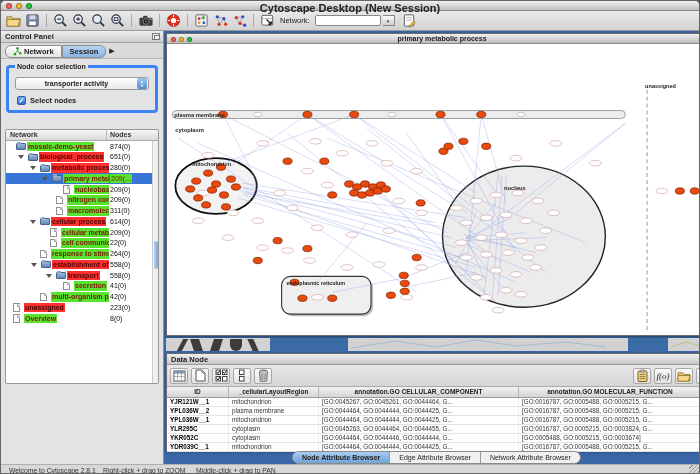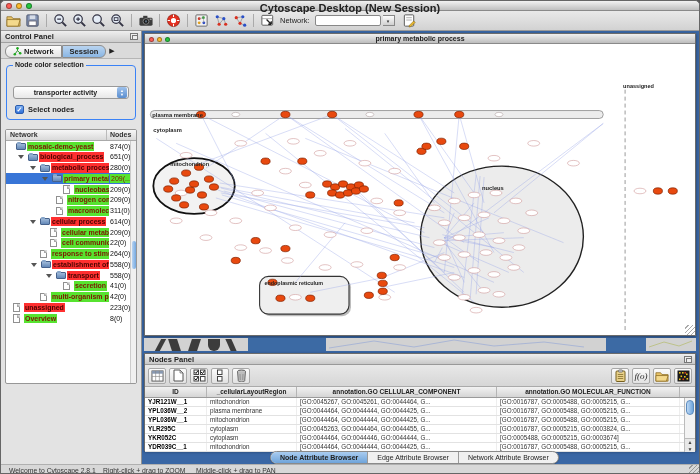--- a/index.html
+++ b/index.html
@@ -19,34 +19,34 @@
            display:flex;align-items:center;padding:0 4px;gap:2px;}
   .tbtn{width:17px;height:17px;display:flex;align-items:center;justify-content:center;}
   .tsep{width:1px;height:13px;background:#aaa;margin:0 3px;}
   .search-label{font-size:7.5px;color:#222;margin:0 3px 0 2px;}
   .search-box{width:66px;height:11px;background:#fff;border:1px solid #888;border-radius:2px;
               font-size:7px;padding:0 2px;}
   .dd-btn{width:12px;height:11px;border:1px solid #888;border-left:none;background:linear-gradient(#fdfdfd,#cfcfcf);
           font-size:5px;display:flex;align-items:center;justify-content:center;color:#333;}
   
   .main{position:relative;display:flex;height:433px;}
-  .cpanel{position:relative;width:141px;background:#e3e3e3;border-right:1px solid #909090;}
+  .cpanel{position:relative;width:163px;background:#e3e3e3;border-right:1px solid #909090;}
   .cp-head{height:12px;background:linear-gradient(#efefef,#cdcdcd);border-bottom:1px solid #a0a0a0;
            font-size:7.5px;font-weight:bold;color:#222;padding:1px 4px;position:relative;}
   .float-ico{position:absolute;right:3px;top:2px;width:8px;height:7px;border:1px solid #777;background:#eee;}
   .float-ico::after{content:"";position:absolute;left:1px;top:1px;width:4px;height:3px;border:1px solid #777;}
   .cp-tabs{height:16px;display:flex;align-items:center;padding:2px 2px 1px 4px;background:#dadada;
            border-bottom:1px solid #b5b5b5;}
   .cp-tab{height:13px;display:flex;align-items:center;gap:2px;font-size:7.5px;font-weight:bold;color:#222;
           padding:0 7px;border:1px solid #8d8d8d;background:linear-gradient(#fdfdfd,#e4e4e4);}
   .cp-tab.first{border-radius:6px 0 0 6px;}
   .cp-tab.sel{background:linear-gradient(#b9d4f0,#8ab6e4);border-radius:0 6px 6px 0;}
   .cp-tab-arrow{margin-left:3px;font-size:7px;color:#222;}
-  .groupbox{position:relative;margin:6px 5px 20px 5px;border:1px solid #3b82f6;border-radius:4px;
-            padding:18px 4px 4px 4px;}
+  .groupbox{position:relative;margin:6px 5px 20px 5px;border:3px solid #3b82f6;border-radius:4px;
+            padding:7px 4px 4px 4px;}
   .groupbox .gb-title{position:absolute;top:-5px;left:6px;background:#e3e3e3;padding:0 2px;
             font-size:7px;font-weight:bold;color:#222;}
   .combo{height:13px;border:1px solid #999;border-radius:3px;background:linear-gradient(#ffffff,#e8e8e8);
          display:flex;align-items:center;position:relative;margin:2px 2px 0 2px;}
   .combo .combo-val{flex:1;text-align:center;font-size:7px;font-weight:bold;color:#222;}
   .combo .stepper{width:10px;height:11px;margin-right:1px;border-radius:2px;
          background:linear-gradient(#9fc2ec,#5a8ed0);display:flex;flex-direction:column;align-items:center;
          justify-content:center;color:#fff;font-size:4px;line-height:3.4px;}
   .chkrow{display:flex;align-items:center;gap:4px;margin:6px 0 1px 4px;}
   .chk{width:9px;height:9px;border-radius:2px;background:linear-gradient(#7fb0f0,#2f6fd8);
@@ -627,21 +627,21 @@
         <div class="wblue" style="left:104px;top:0;width:78px;height:13px"></div>
         <div class="wblue" style="left:462px;top:0;width:40px;height:13px"></div>
         <svg width="552" height="13" style="position:absolute;left:0;top:0">
             <polyline points="185,10 230,3 270,9 310,2 350,8 400,4 440,9" fill="none" stroke="#8aa0d8" stroke-width="0.8" opacity="0.7"></polyline>
             <polyline points="505,9 520,4 535,8 548,3" fill="none" stroke="#b0b860" stroke-width="0.8" opacity="0.8"></polyline>
           </svg>
       </div>
 
       <div class="dpanel">
         <div class="dp-title">
-          <span>Nodes Panel</span>
+          <span>Data Node</span>
           <div class="float-ico"></div>
         </div>
         <div class="dp-toolbar">
           <div class="dbtn">
               <svg width="13" height="12" viewBox="0 0 14 13">
                 <rect x="1" y="1" width="12" height="11" fill="#fff" stroke="#555"></rect>
                 <rect x="1" y="1" width="12" height="3" fill="#8898b0"></rect>
                 <line x1="5" y1="1" x2="5" y2="12" stroke="#888" stroke-width="0.7"></line>
                 <line x1="9" y1="1" x2="9" y2="12" stroke="#888" stroke-width="0.7"></line>
                 <line x1="1" y1="7" x2="13" y2="7" stroke="#888" stroke-width="0.7"></line>

